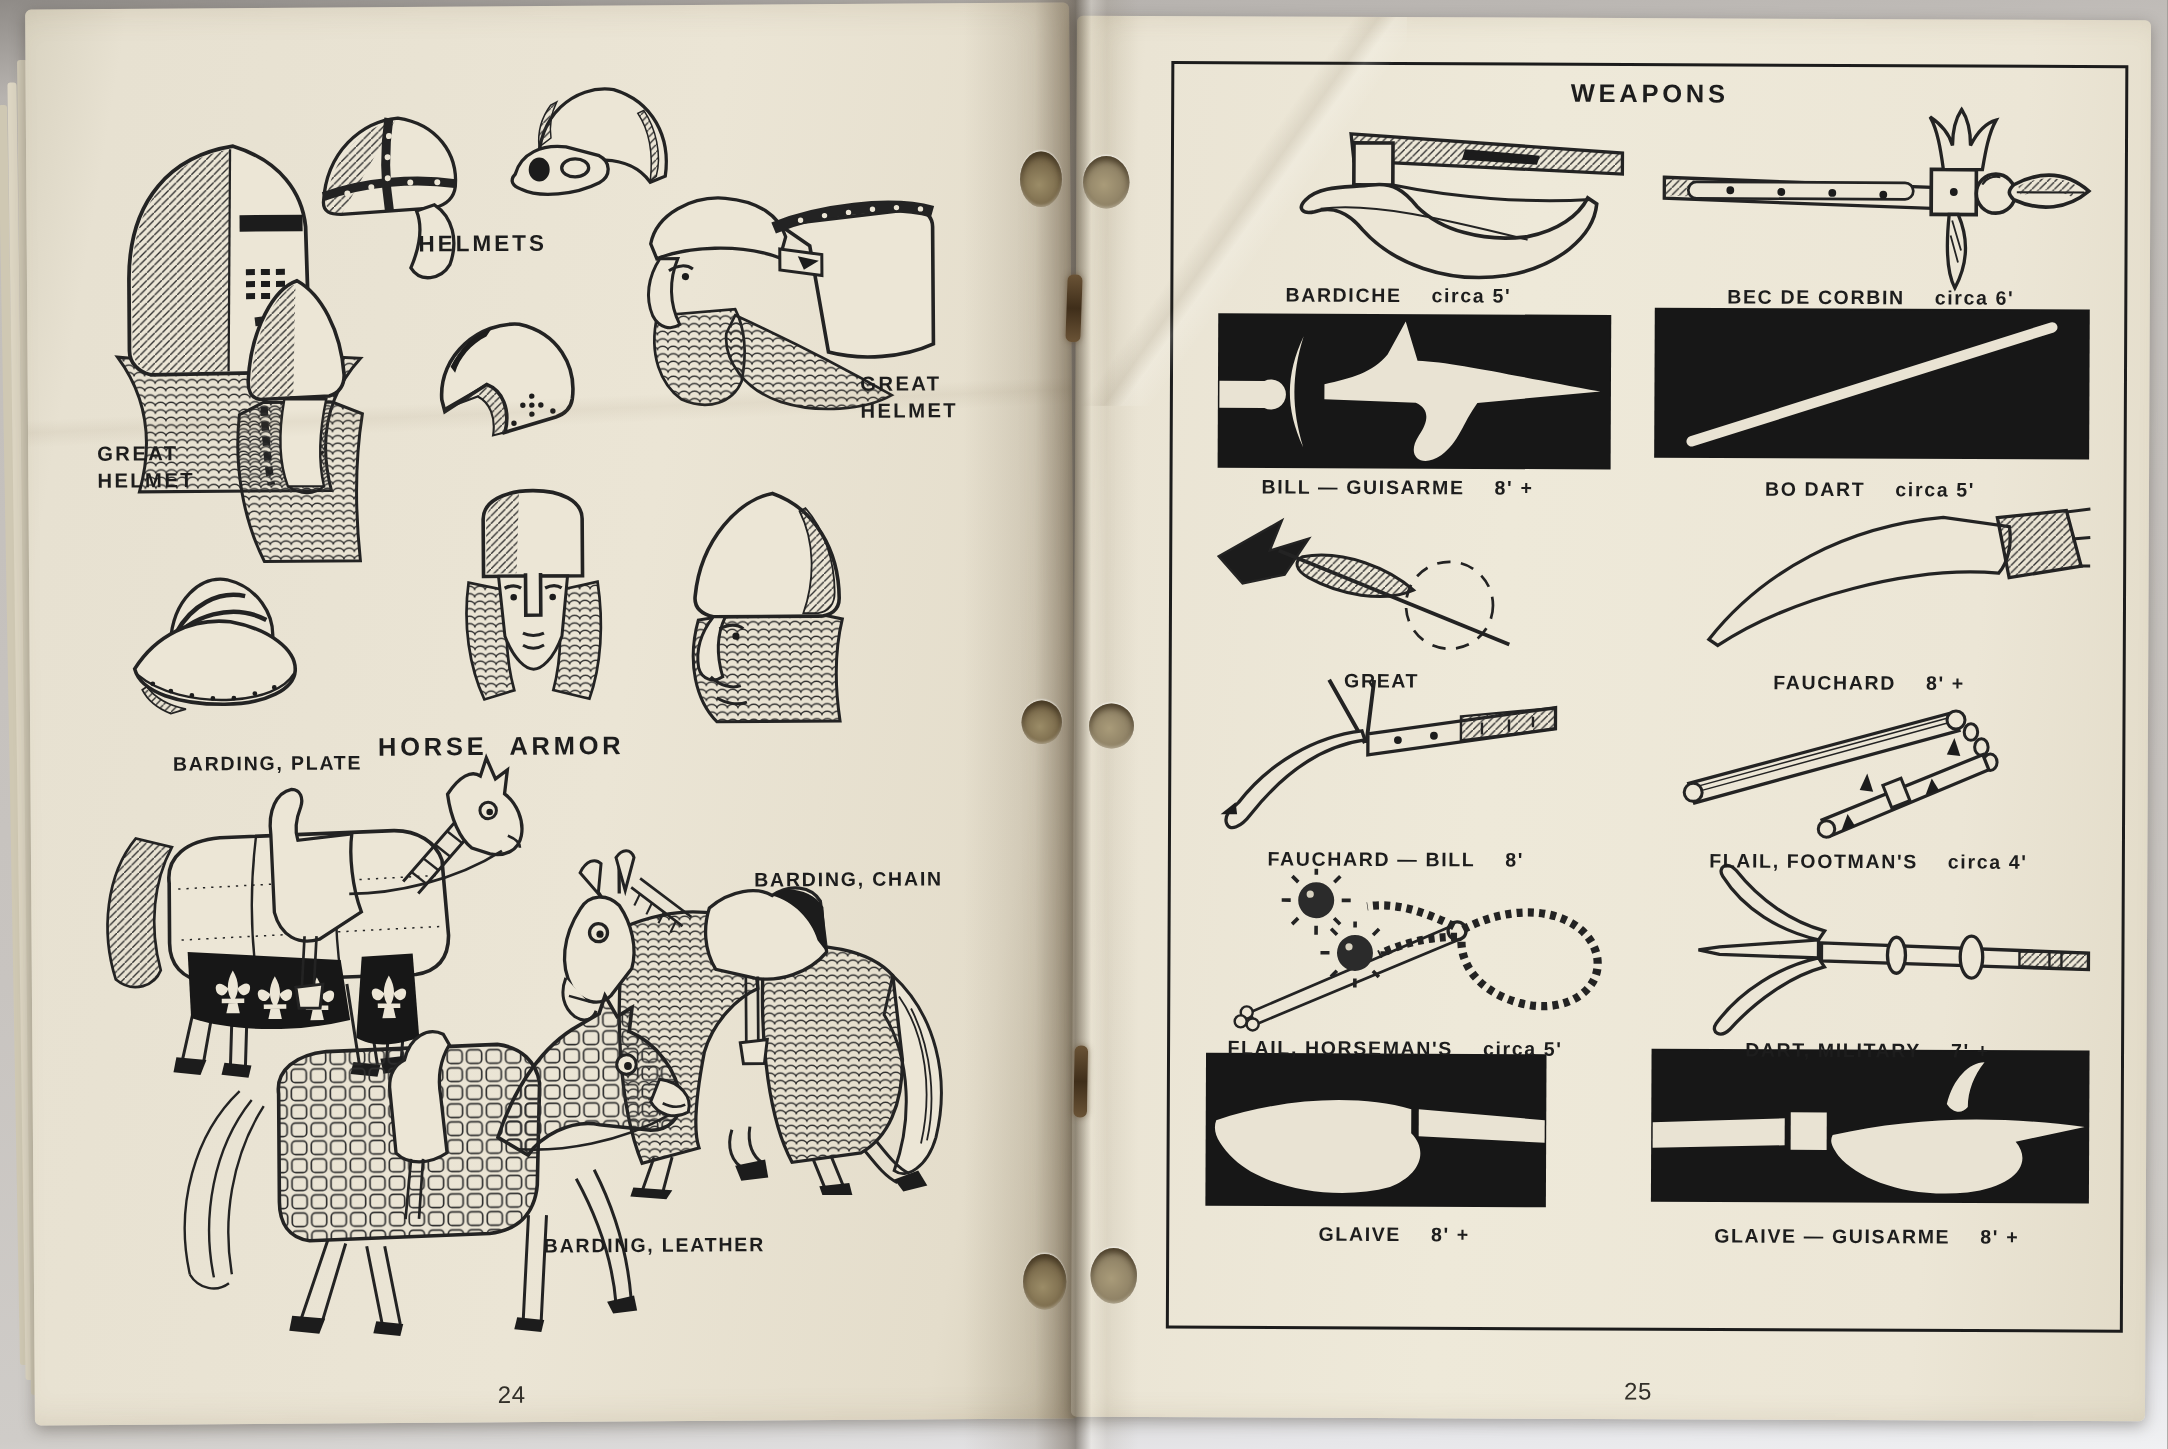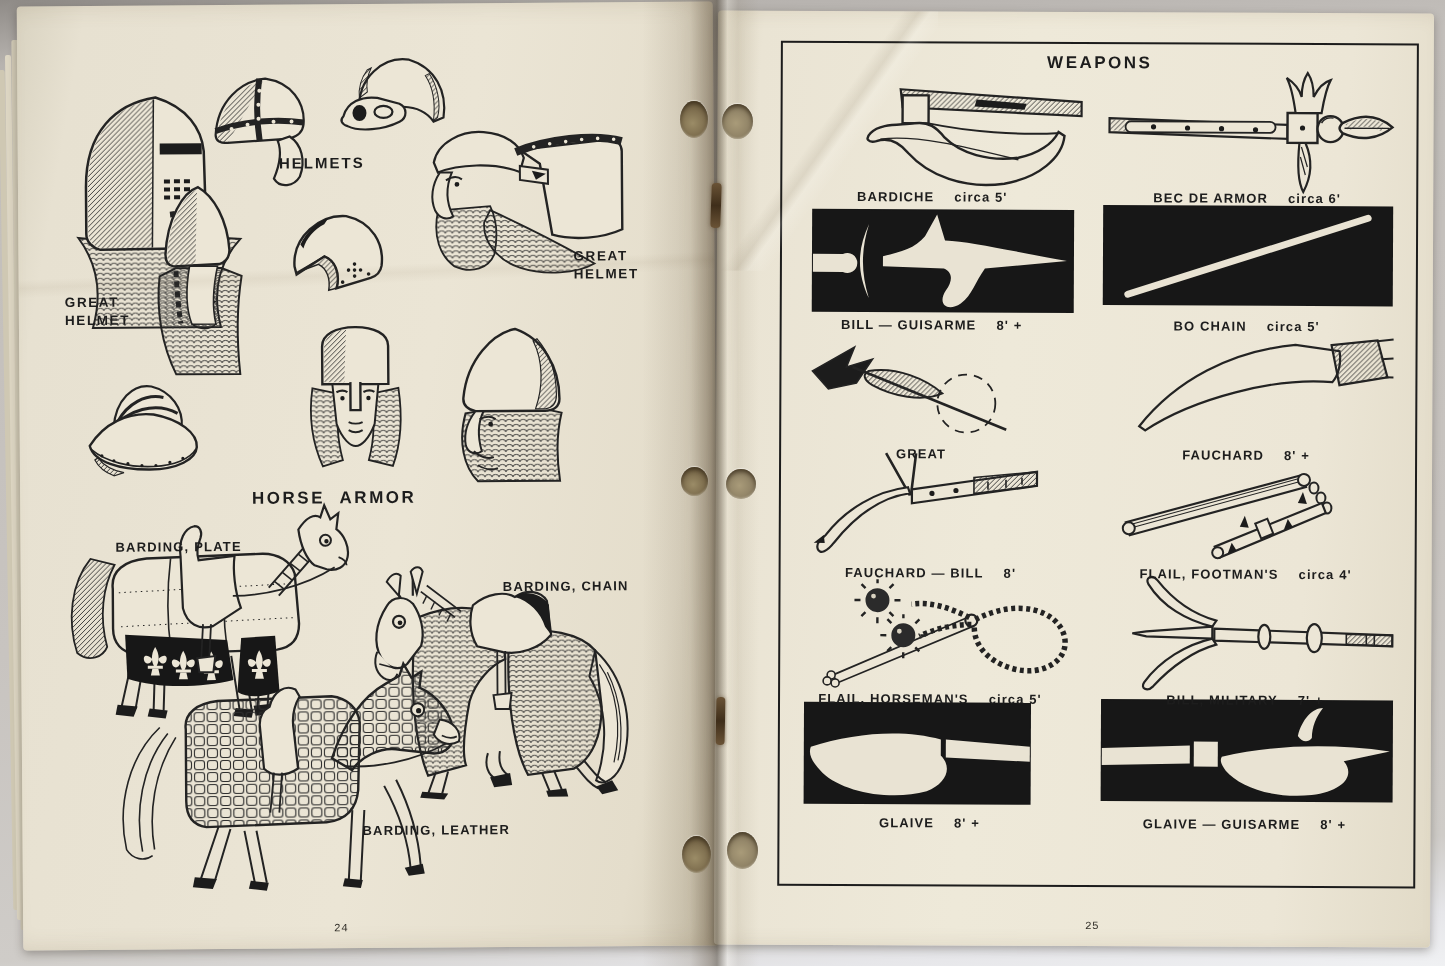--- a/index.html
+++ b/index.html
@@ -19,21 +19,21 @@
     background:linear-gradient(90deg,rgba(95,80,50,0) 0%,rgba(95,80,55,.16) 32%,rgba(70,55,35,.38) 46%,rgba(55,45,30,.46) 50%,rgba(245,240,225,.25) 57%,rgba(110,95,65,.10) 64%,rgba(255,255,255,0) 78%);}
   .hole{position:absolute;border-radius:50%;z-index:6;
     box-shadow:inset 0 3px 4px rgba(45,32,15,.65), inset 0 -1px 2px rgba(255,250,235,.4), 0 -1px 1px rgba(255,255,255,.45);}
   .hole.dark{background:radial-gradient(circle at 45% 60%,#9b8c67 0%,#7a6a4b 55%,#5f5138 100%);}
   .hole.light{background:radial-gradient(circle at 45% 55%,#a99b79 0%,#8d8064 60%,#6f6248 100%);}
   .stitch{position:absolute;background:linear-gradient(180deg,#6a5336,#3f2e1a 50%,#6a5336);border-radius:4px;z-index:7;
     box-shadow:0 0 4px rgba(90,70,45,.6);}
   .lbl{position:absolute;font-weight:700;font-size:13px;letter-spacing:1.2px;white-space:nowrap;}
   .lbl2{line-height:18px;font-size:13.5px;letter-spacing:1.6px;}
   .title{position:absolute;font-weight:700;text-align:center;}
-  .pagenum{position:absolute;font-family:Liberation Mono, monospace;font-size:11px;letter-spacing:.5px;color:#33302a;}
+  .pagenum{position:absolute;font-family:Liberation Sans, sans-serif;font-size:16px;letter-spacing:.5px;color:#33302a;}
   .frame{position:absolute;left:63px;top:30px;width:634px;height:841px;border:2px solid #1c1c1c;}
   .w-title{left:0;top:9px;width:100%;font-size:17px;letter-spacing:2.5px;}
   .wlabel{position:absolute;width:300px;display:flex;justify-content:center;column-gap:20px;
     font-weight:700;font-size:13px;letter-spacing:1.1px;white-space:nowrap;}
   .panel{position:absolute;background:#171717;box-shadow:0 0 0 1px #171717;}
   .ill{position:absolute;}
   svg{display:block;overflow:visible;}
 </style>
 </head>
 <body>
@@ -308,21 +308,21 @@
     <div class="title" style="left:229px;top:150px;width:150px;font-size:15px;letter-spacing:2px;">HELMETS</div>
     <div class="lbl lbl2" style="left:46px;top:288px;">
       <div>GREAT</div>
       <div>HELMET</div>
     </div>
     <div class="lbl lbl2" style="left:555px;top:245px;">
       <div>GREAT</div>
       <div>HELMET</div>
     </div>
     <div class="title" style="left:214px;top:484px;width:200px;font-size:17px;letter-spacing:2.5px;word-spacing:8px;">HORSE ARMOR</div>
-    <div class="lbl" style="left:95px;top:534px;">BARDING, PLATE</div>
+    <div class="lbl" style="left:95px;top:496px;">BARDING, PLATE</div>
     <div class="lbl" style="left:482px;top:576px;">BARDING, CHAIN</div>
     <div class="lbl" style="left:340px;top:819px;">BARDING, LEATHER</div>
     <div class="pagenum" style="left:298px;top:918px;width:40px;text-align:center;">24</div>
 
     <div class="crease" style="left:0;top:240px;width:100%;height:60px;background:linear-gradient(178deg,transparent 40%,rgba(120,100,70,.07) 50%,transparent 62%);"></div>
   </div>
 
   <div class="page page-right">
     <div class="frame">
 
@@ -475,29 +475,29 @@
             <path d="M120,56 C172,44 228,42 288,50 L242,60 C254,74 242,90 210,94 C170,98 138,86 124,70 C119,63 118,60 120,56 Z"></path>
           </g>
         </svg>
       </div>
 
       <div class="wlabel" style="left:0;top:146px;">
         <span>BARDICHE</span>
           <span>circa 5'</span>
       </div>
       <div class="wlabel" style="left:315px;top:146px;">
-        <span>BEC DE ARMOR</span>
+        <span>BEC DE CORBIN</span>
           <span>circa 6'</span>
       </div>
       <div class="wlabel" style="left:0;top:274px;">
         <span>BILL — GUISARME</span>
           <span>8' +</span>
       </div>
       <div class="wlabel" style="left:315px;top:274px;">
-        <span>BO CHAIN</span>
+        <span>BO DART</span>
           <span>circa 5'</span>
       </div>
       <div class="wlabel" style="left:0;top:403px;">
         <span>GREAT</span>
           <span></span>
       </div>
       <div class="wlabel" style="left:315px;top:403px;">
         <span>FAUCHARD</span>
           <span>8' +</span>
       </div>
@@ -507,21 +507,21 @@
       </div>
       <div class="wlabel" style="left:315px;top:522px;">
         <span>FLAIL, FOOTMAN'S</span>
           <span>circa 4'</span>
       </div>
       <div class="wlabel" style="left:0;top:648px;">
         <span>FLAIL, HORSEMAN'S</span>
           <span>circa 5'</span>
       </div>
       <div class="wlabel" style="left:315px;top:648px;">
-        <span>BILL, MILITARY</span>
+        <span>DART, MILITARY</span>
           <span>7' +</span>
       </div>
       <div class="wlabel" style="left:0;top:772px;">
         <span>GLAIVE</span>
           <span>8' +</span>
       </div>
       <div class="wlabel" style="left:315px;top:772px;">
         <span>GLAIVE — GUISARME</span>
           <span>8' +</span>
       </div>

